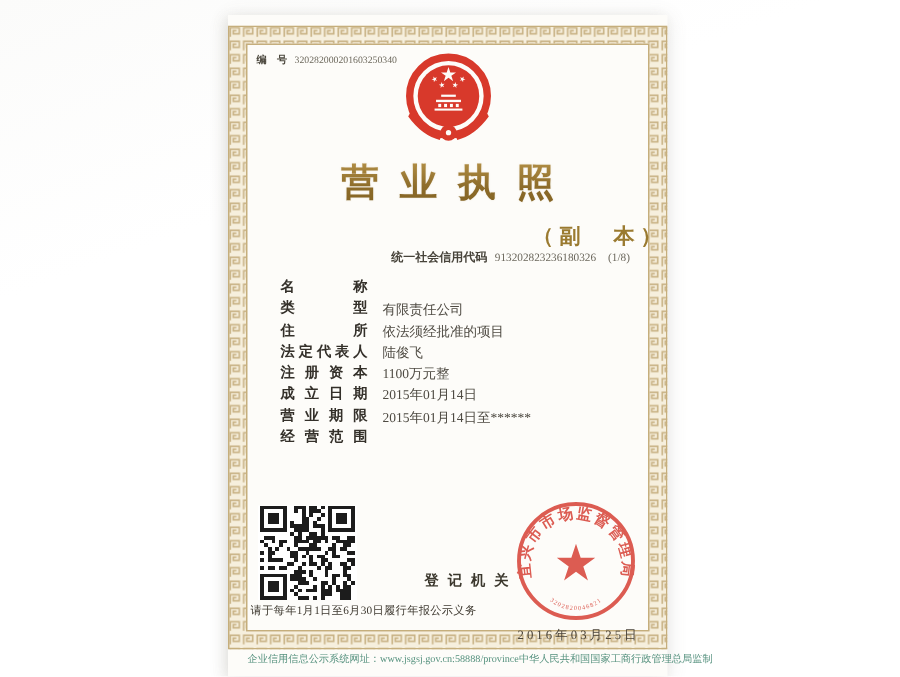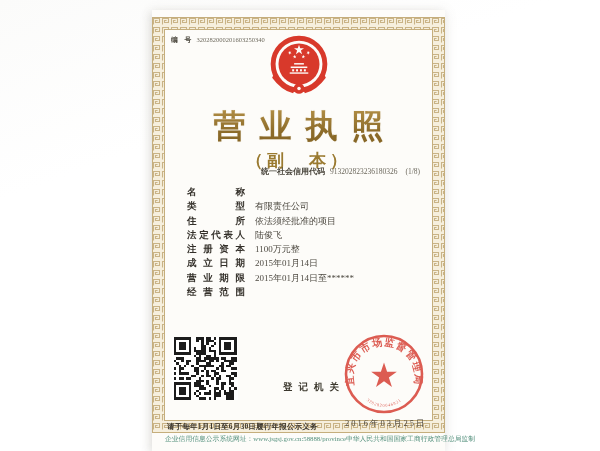--- a/index.html
+++ b/index.html
@@ -15,29 +15,29 @@
   }
   .frame{position:absolute;left:0;top:7px;}
   
   .serial{position:absolute;left:19px;top:25px;font-size:6.5px;color:#6e6a5e;white-space:nowrap;}
   .serial b{color:#4c483e;font-weight:bold;margin-right:5px;font-size:6.8px;}
   
   .emblem{position:absolute;left:105px;top:23px;}
   
   .title{
     position:absolute;left:0;top:95px;width:100%;text-align:center;
-    font-size:32px;font-weight:bold;letter-spacing:14px;padding-left:14px;box-sizing:border-box;
+    font-size:25px;font-weight:bold;letter-spacing:14px;padding-left:14px;box-sizing:border-box;
     background:linear-gradient(180deg,#bd9a4e 5%,#8a6a28 60%,#a8judge 0%,#7d5e1f 100%);
     background:linear-gradient(180deg,#bd9a4e 5%,#8a6a28 60%,#7d5e1f 100%);
     -webkit-background-clip:text;background-clip:text;color:transparent;
     text-shadow:0 0 1px rgba(150,115,50,.25);
   }
   .subtitle{
-    position:absolute;left:0;top:139px;width:100%;text-align:center;
-    font-size:17px;font-weight:bold;letter-spacing:4px;color:#9a7a30;
+    position:absolute;left:0;top:139px;width:100%;text-align:right;
+    font-size:14px;font-weight:bold;letter-spacing:4px;color:#9a7a30;
   }
   .credit{
     position:absolute;right:25px;top:156px;white-space:nowrap;font-size:7.5px;color:#6b675c;
   }
   .credit b{font-size:8px;color:#47433a;margin-right:5px;text-align:center;}
   .credit .pg{margin-left:8px;}
   
   .fields{position:absolute;left:35px;top:178px;width:246px;}
   .row{display:flex;align-items:flex-start;margin-bottom:4.8px;}
   .flabel{
@@ -47,21 +47,21 @@
   }
   .fvalue{font-size:9px;color:#4e4a42;line-height:9.5px;white-space:nowrap;}
   .row.scope .fvalue{font-size:7.8px;line-height:10.5px;white-space:normal;width:178px;}
   
   .qr{position:absolute;left:20px;top:327px;background:#fff;}
   .registry{
     position:absolute;left:131px;top:371px;font-size:9.5px;font-weight:bold;
     color:#3b372d;letter-spacing:6px;white-space:nowrap;
   }
   .notice{
-    position:absolute;left:15px;top:412px;font-size:7.5px;font-weight:bold;
+    position:absolute;left:15px;top:392px;font-size:7.5px;font-weight:normal;
     color:#3e3930;letter-spacing:.2px;white-space:nowrap;text-align:right;
   }
   .issue-date{
     position:absolute;left:193px;top:408px;font-size:8.5px;color:#4a443a;
     letter-spacing:2px;white-space:nowrap;
   }
   .seal{position:absolute;left:186px;top:318px;}
   .foot{
     position:absolute;top:424px;left:0;width:100%;box-sizing:border-box;
     padding:0 8px 0 13px;display:flex;justify-content:space-between;

